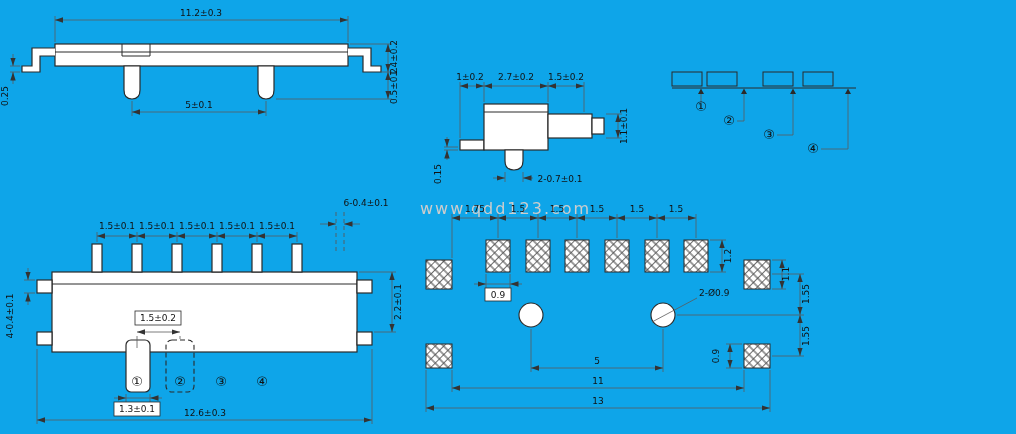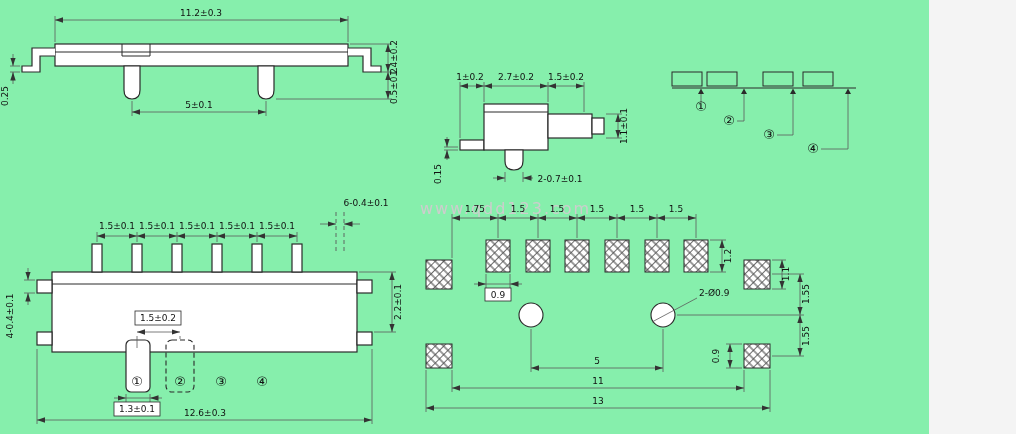--- a/index.html
+++ b/index.html
@@ -1,16 +1,16 @@
 <!DOCTYPE html>
 <html><head>
 <meta charset="utf-8">
 <style>
   body{margin:0;background:#f4f4f4}
-  .frame{width:929px;height:434px;background:#86efac;position:relative;overflow:hidden}
+  .frame{width:1016px;height:434px;background:#0ea5e9;position:relative;overflow:hidden}
   svg{display:block}
   svg text{font-family:"DejaVu Sans","Liberation Sans",sans-serif;font-size:9px;fill:#111}
   .p{fill:#fff;stroke:#2a2a2a;stroke-width:1.2}
   .p2{fill:none;stroke:#2a2a2a;stroke-width:1}
   .d{fill:none;stroke:#5a5a5a;stroke-width:0.8}
   .dash{fill:none;stroke:#5a5a5a;stroke-width:0.9;stroke-dasharray:4 3}
   .kd{fill:none;stroke:#2a2a2a;stroke-width:1.1;stroke-dasharray:5 3}
   .box{fill:#fff;stroke:#2a2a2a;stroke-width:0.8}
   .pad{fill:url(#hatch);stroke:#2a2a2a;stroke-width:1}
   .hole{fill:#fff;stroke:#2a2a2a;stroke-width:1.1}

